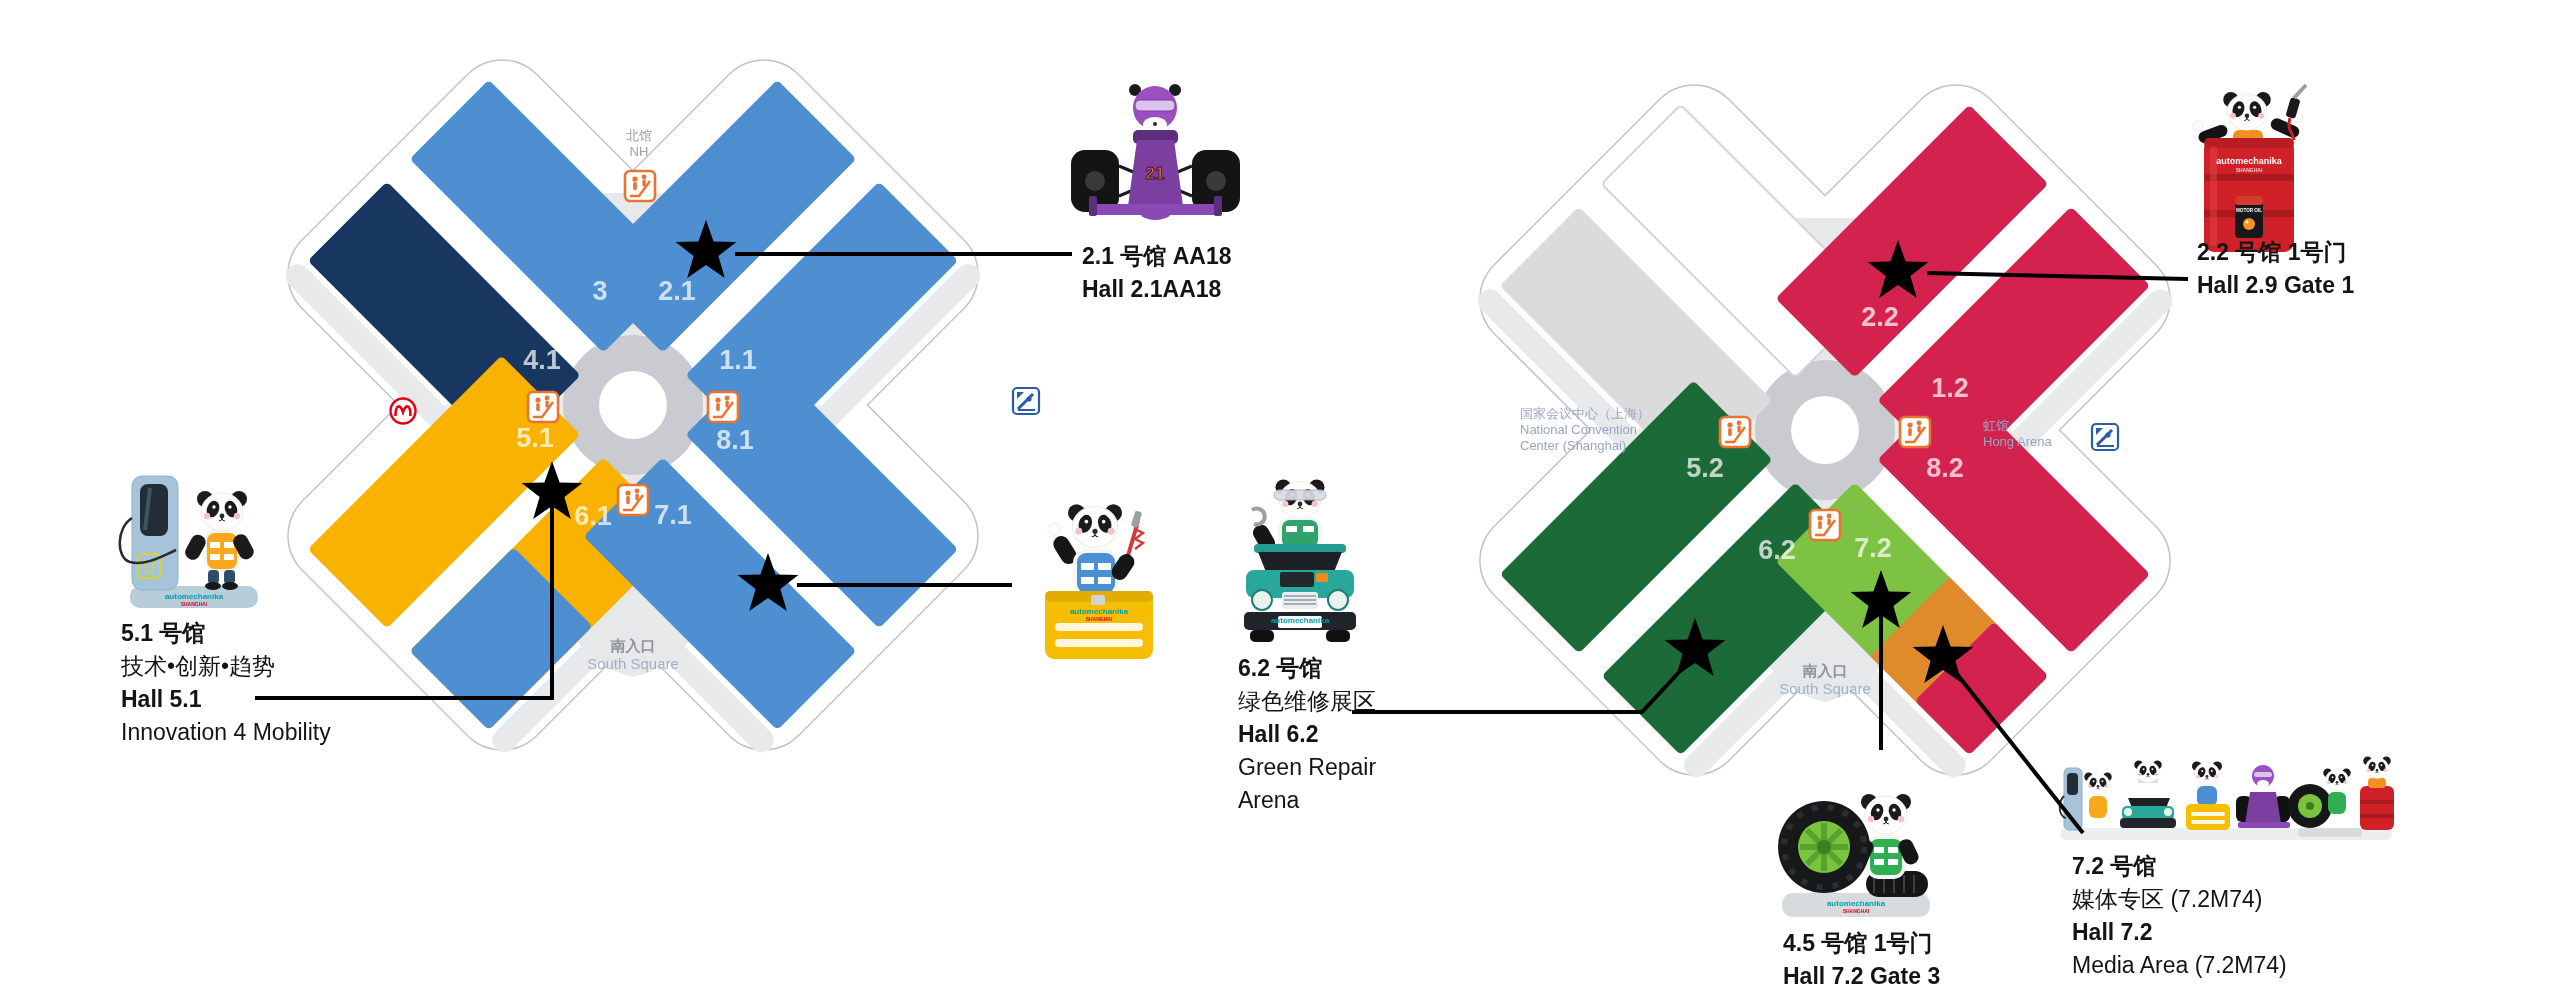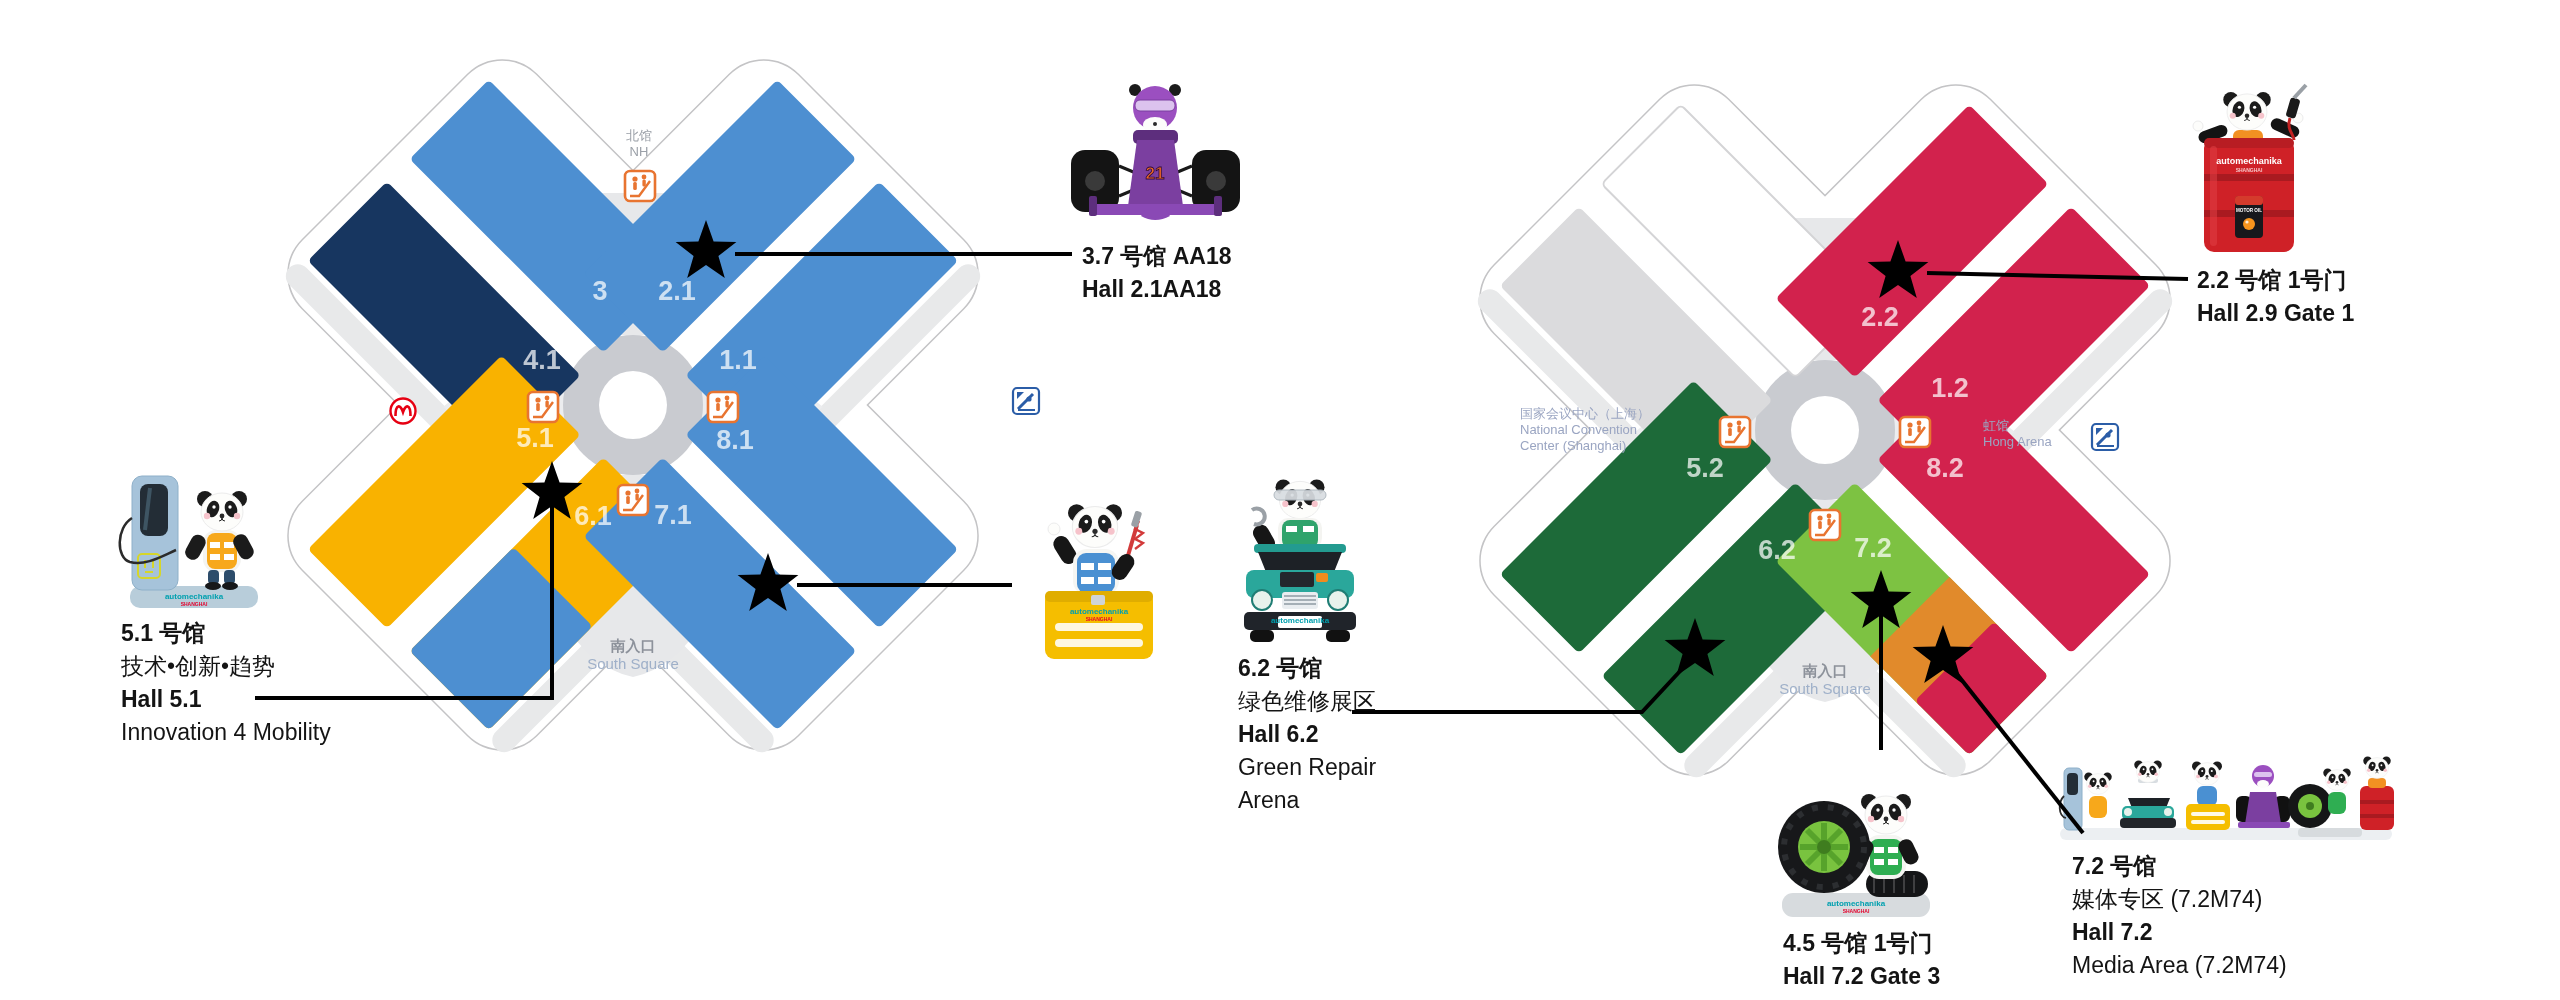--- a/index.html
+++ b/index.html
@@ -438,30 +438,30 @@
     <use href="#star-marker" transform="translate(706,252)" fill="#000"></use>
     <use href="#star-marker" transform="translate(552,493)" fill="#000"></use>
     <use href="#star-marker" transform="translate(768,585)" fill="#000"></use>
     <use href="#star-marker" transform="translate(1898,272)" fill="#000"></use>
     <use href="#star-marker" transform="translate(1695,650)" fill="#000"></use>
     <use href="#star-marker" transform="translate(1881,602)" fill="#000"></use>
     <use href="#star-marker" transform="translate(1943,657)" fill="#000"></use>
   </svg>
 
   <div class="callout" style="left:1082px;top:240px">
-    <div class="ln b">3.7 号馆 AA18</div>
+    <div class="ln b">2.1 号馆 AA18</div>
     <div class="ln b">Hall 2.1AA18</div>
   </div>
   <div class="callout" style="left:121px;top:617px">
     <div class="ln b">5.1 号馆</div>
     <div class="ln">技术•创新•趋势</div>
     <div class="ln b">Hall 5.1</div>
     <div class="ln">Innovation 4 Mobility</div>
   </div>
-  <div class="callout" style="left:2197px;top:264px">
+  <div class="callout" style="left:2197px;top:236px">
     <div class="ln b">2.2 号馆 1号门</div>
     <div class="ln b">Hall 2.9 Gate 1</div>
   </div>
   <div class="callout" style="left:1238px;top:652px">
     <div class="ln b">6.2 号馆</div>
     <div class="ln">绿色维修展区</div>
     <div class="ln b">Hall 6.2</div>
     <div class="ln">Green Repair</div>
     <div class="ln">Arena</div>
   </div>

